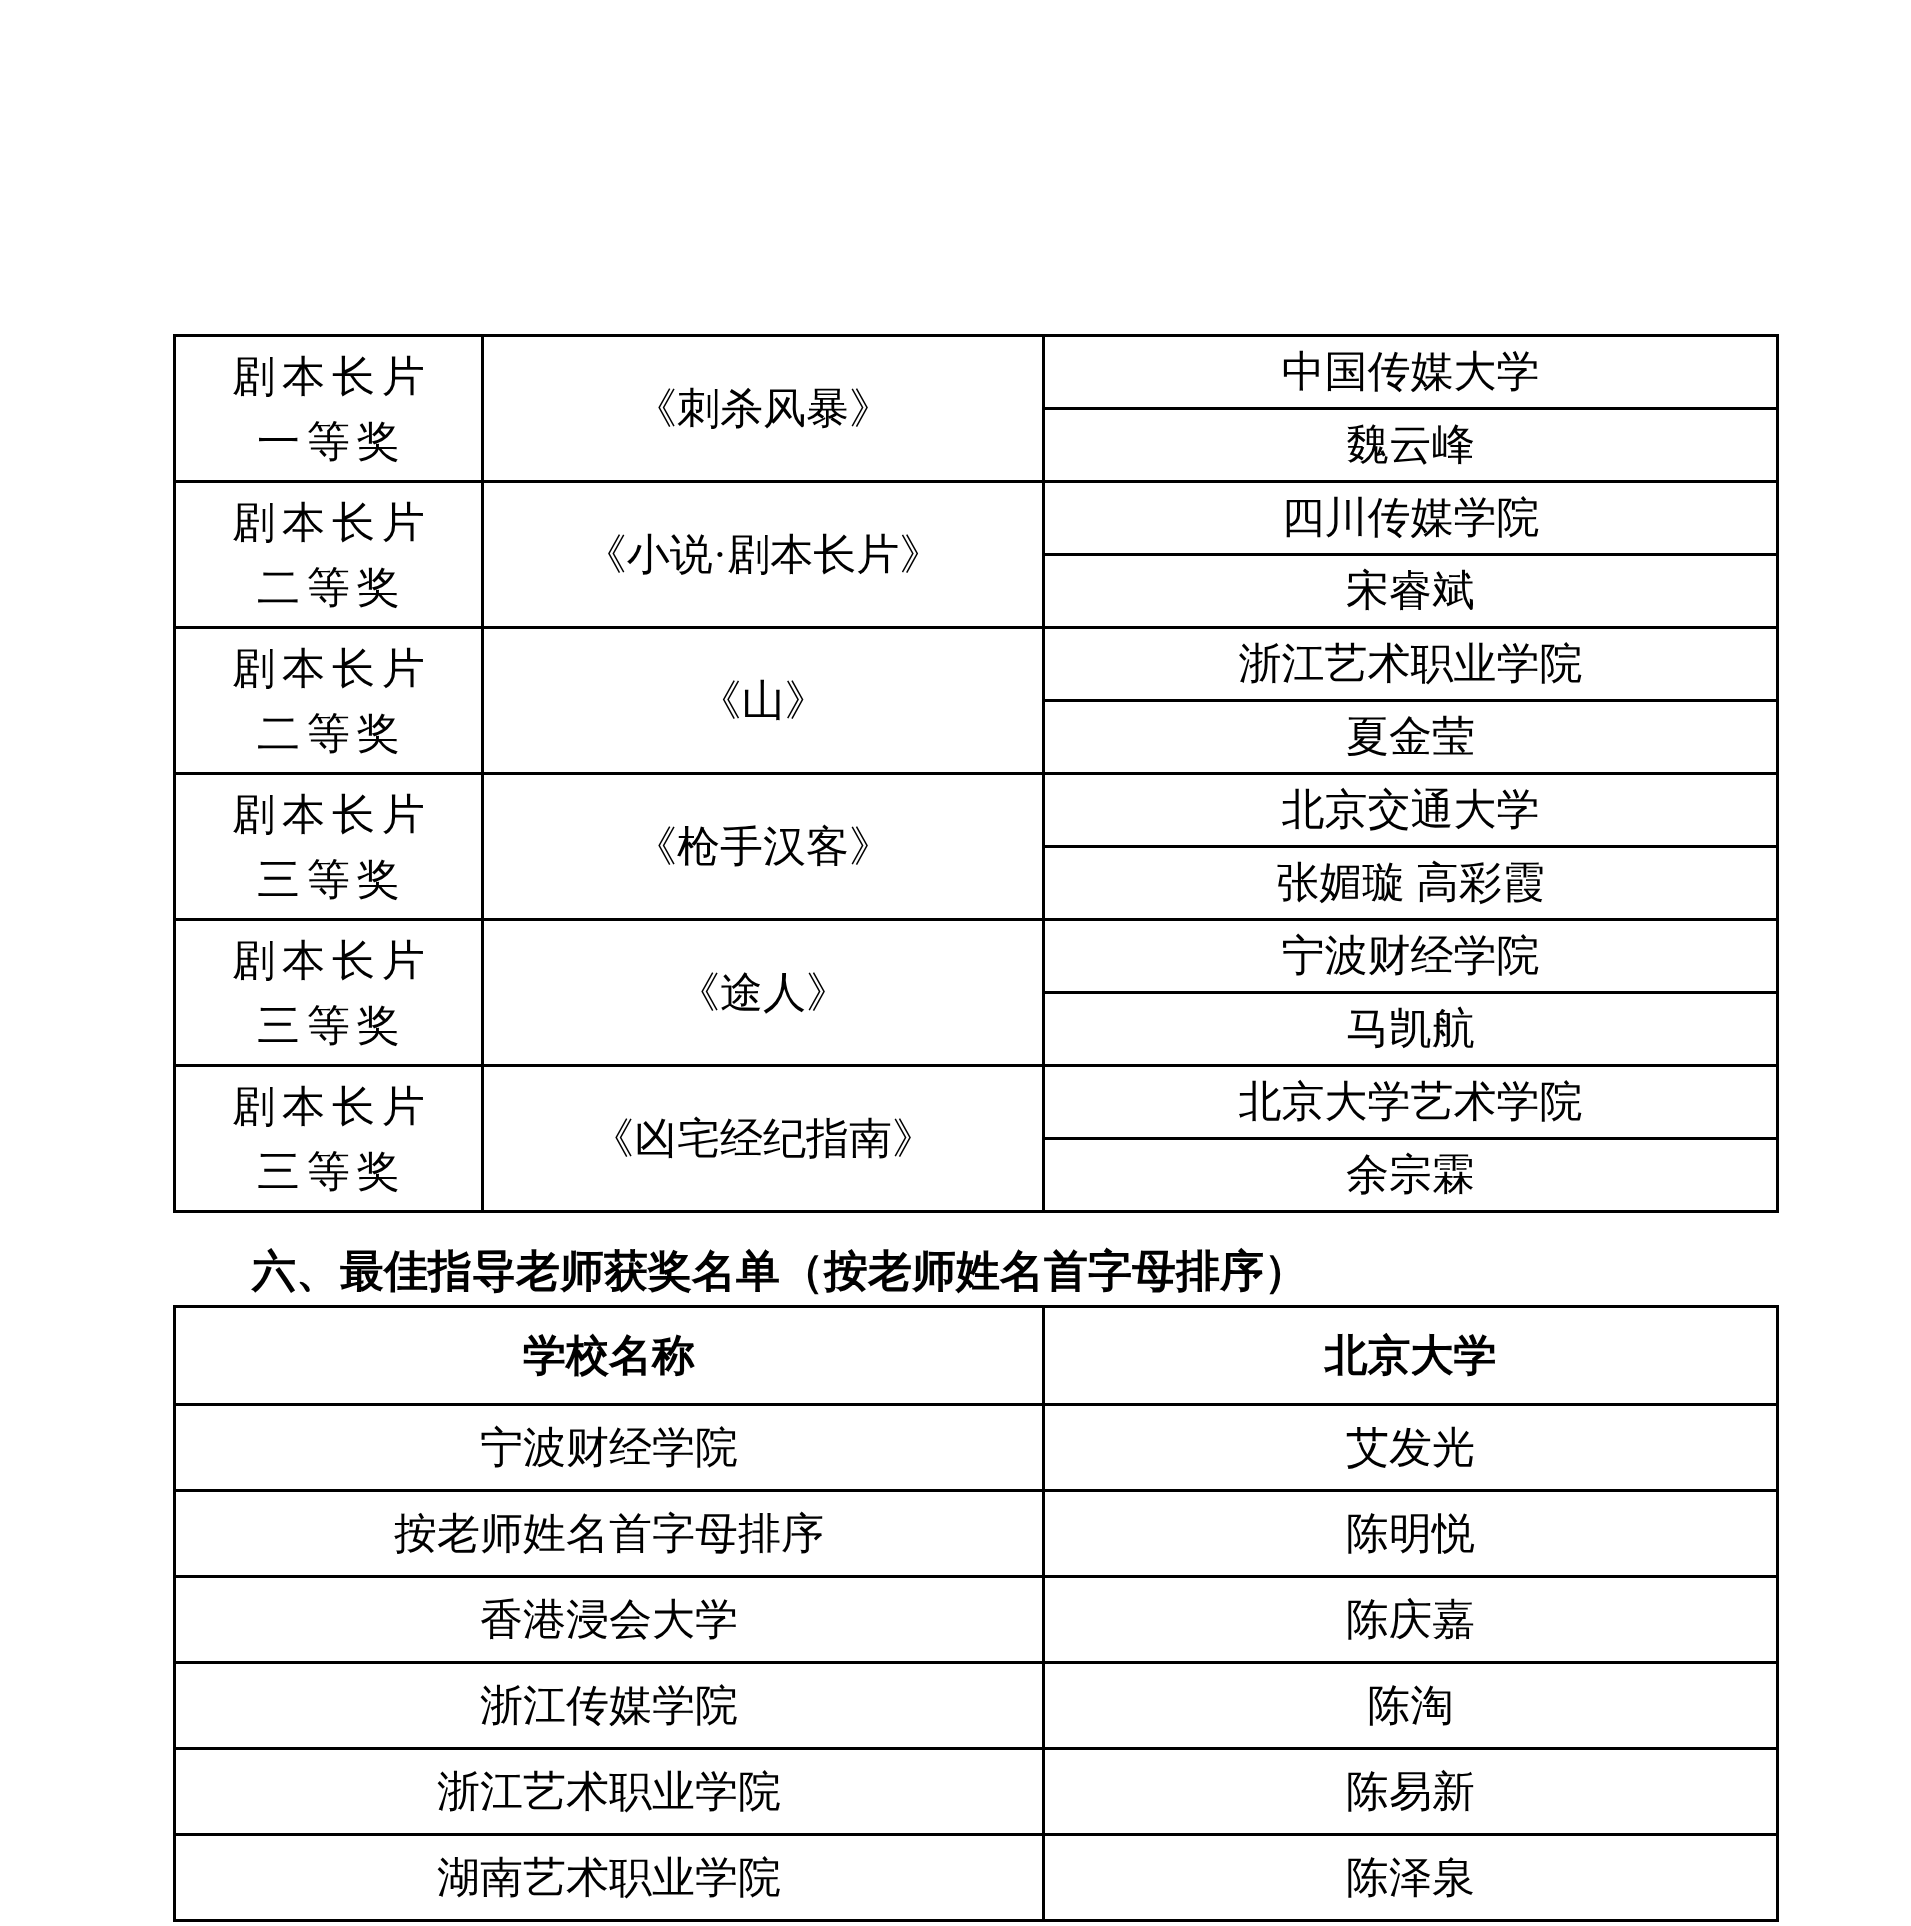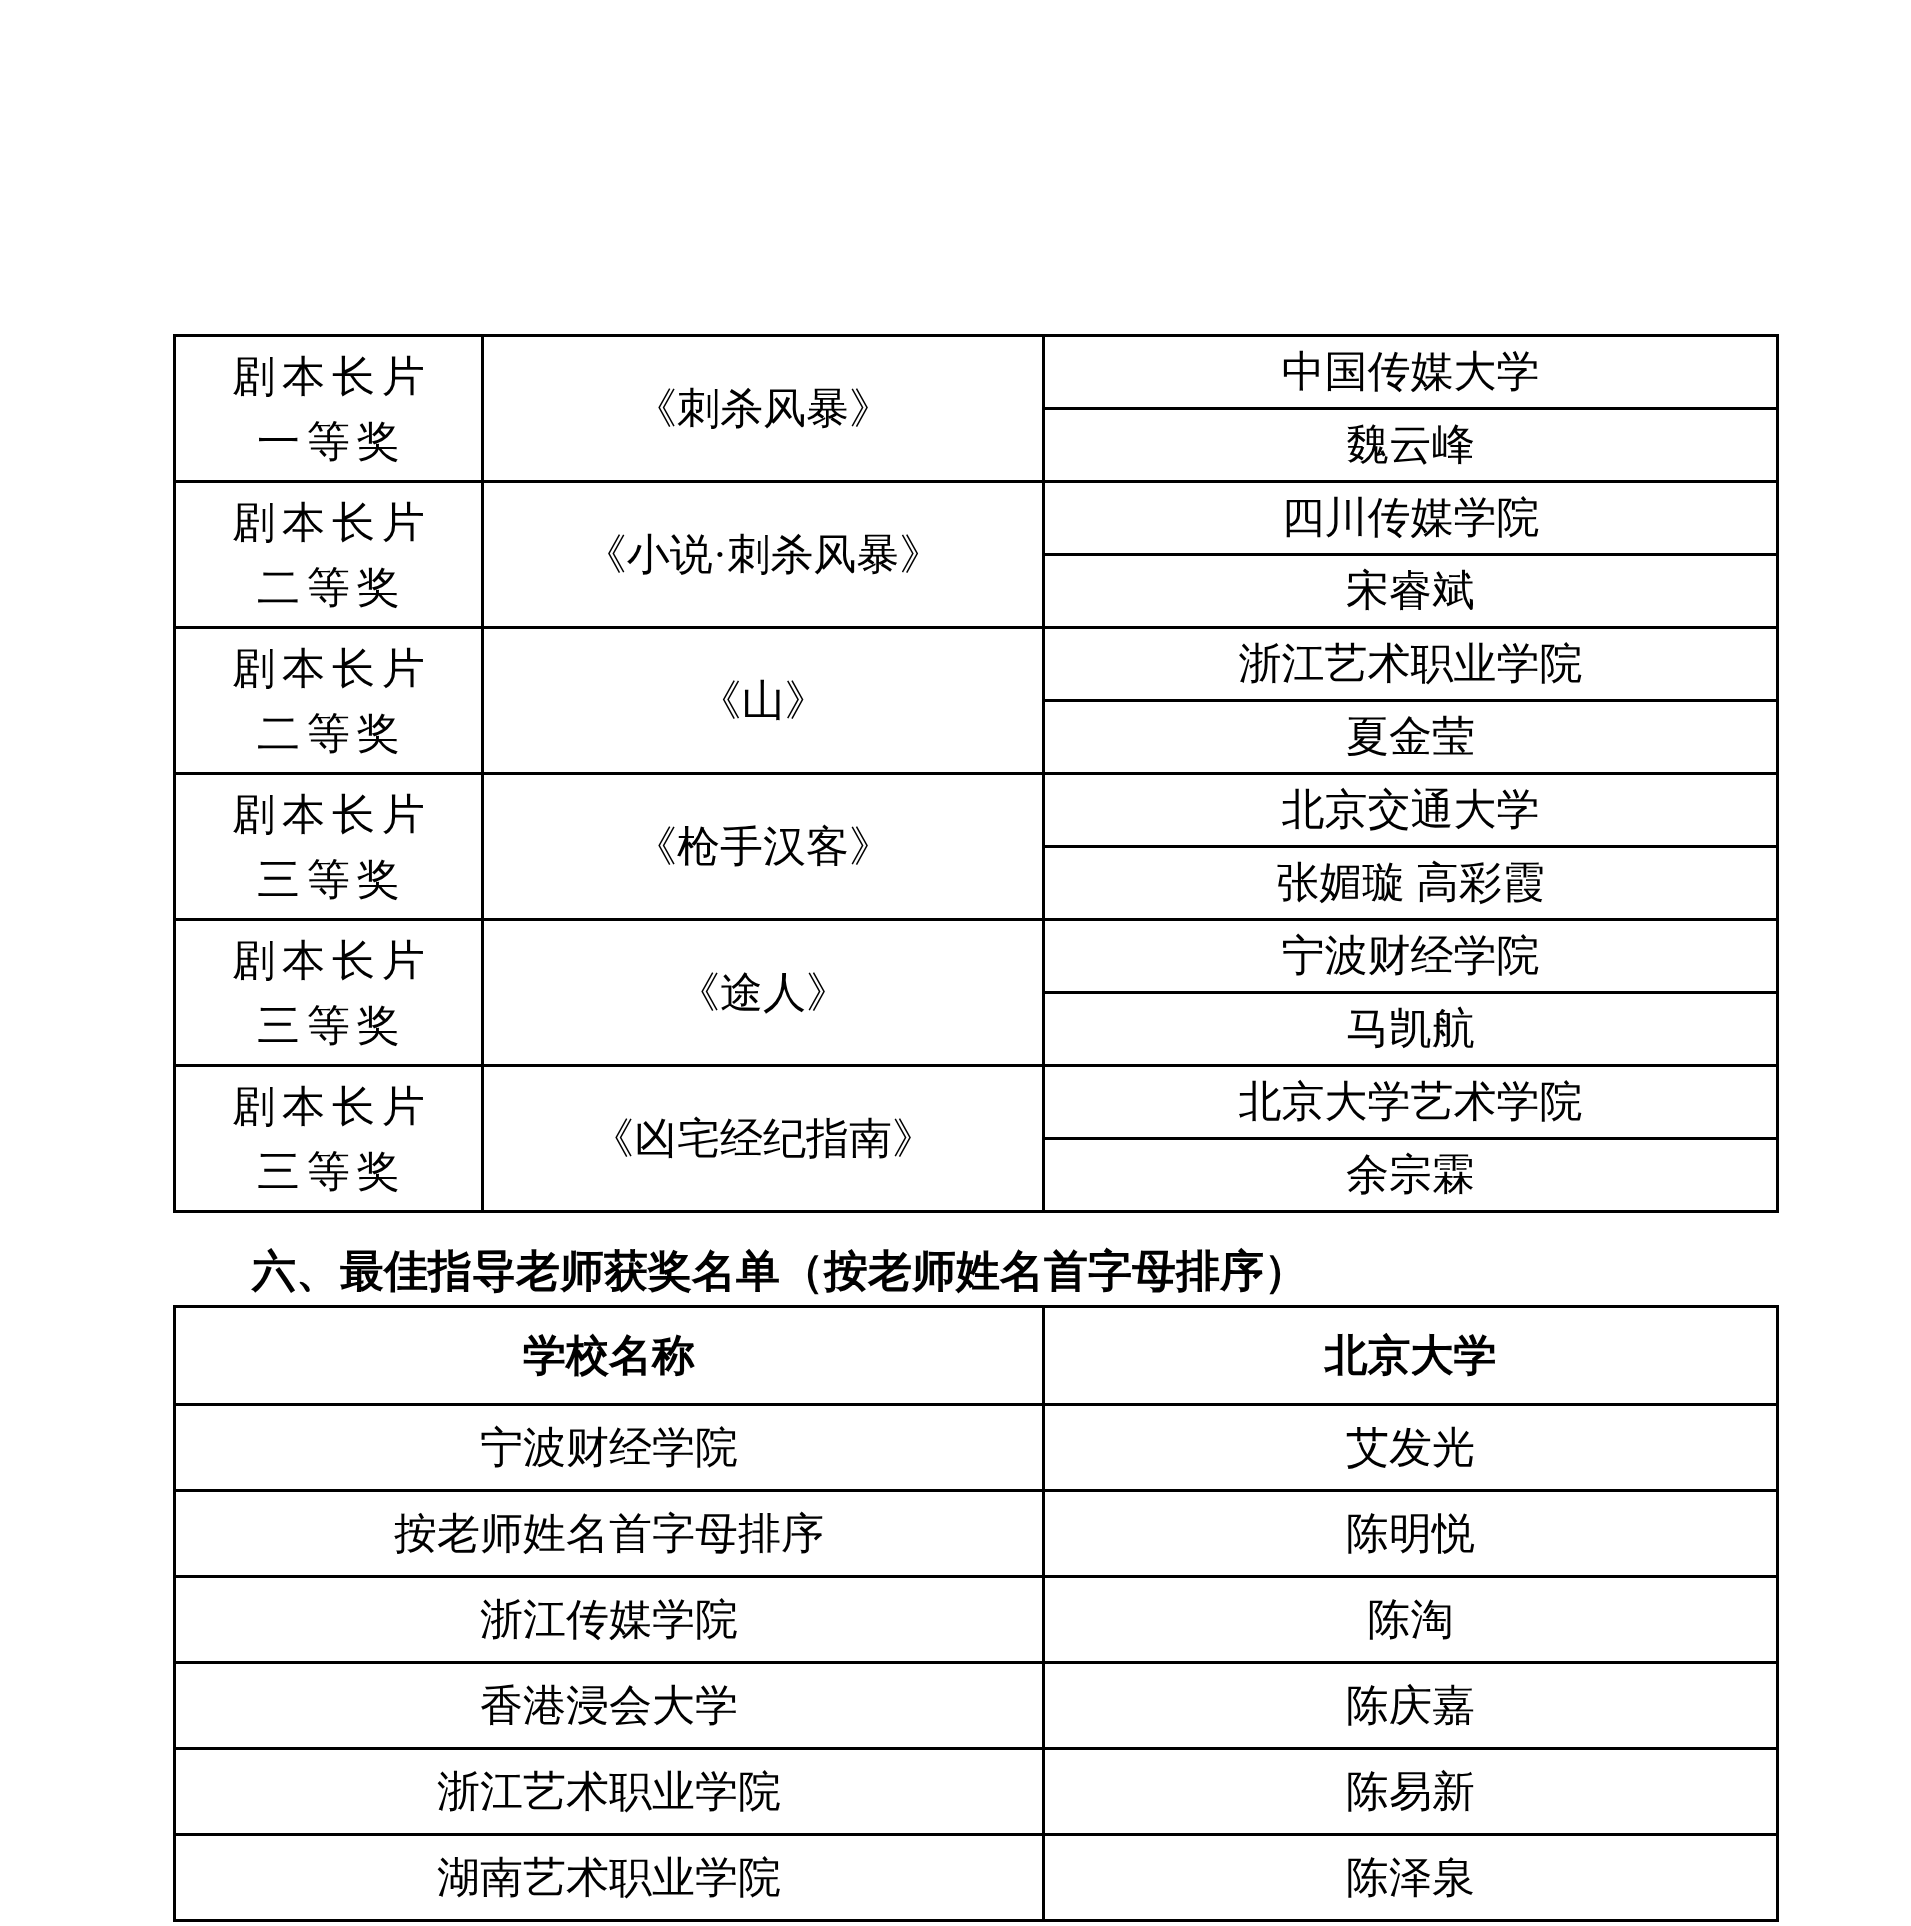--- a/index.html
+++ b/index.html
@@ -78,21 +78,21 @@
       </tr>
       <tr>
         <td>魏云峰</td>
       </tr>
 
       <tr>
         <td rowspan="2">
           <div class="award-label-line">剧本长片</div>
           <div class="award-label-line">二等奖</div>
         </td>
-        <td rowspan="2">《小说·刺杀风暴》</td>
+        <td rowspan="2">《小说·剧本长片》</td>
         <td>四川传媒学院</td>
       </tr>
       <tr>
         <td>宋睿斌</td>
       </tr>
 
       <tr>
         <td rowspan="2">
           <div class="award-label-line">剧本长片</div>
           <div class="award-label-line">二等奖</div>
@@ -156,26 +156,26 @@
       </tr>
       <tr class="body-row">
         <td>宁波财经学院</td>
         <td>艾发光</td>
       </tr>
       <tr class="body-row">
         <td>按老师姓名首字母排序</td>
         <td>陈明悦</td>
       </tr>
       <tr class="body-row">
+        <td>香港浸会大学</td>
+        <td>陈庆嘉</td>
+      </tr>
+      <tr class="body-row">
         <td>浙江传媒学院</td>
         <td>陈淘</td>
-      </tr>
-      <tr class="body-row">
-        <td>香港浸会大学</td>
-        <td>陈庆嘉</td>
       </tr>
       <tr class="body-row">
         <td>浙江艺术职业学院</td>
         <td>陈易新</td>
       </tr>
       <tr class="body-row">
         <td>湖南艺术职业学院</td>
         <td>陈泽泉</td>
       </tr>
 

